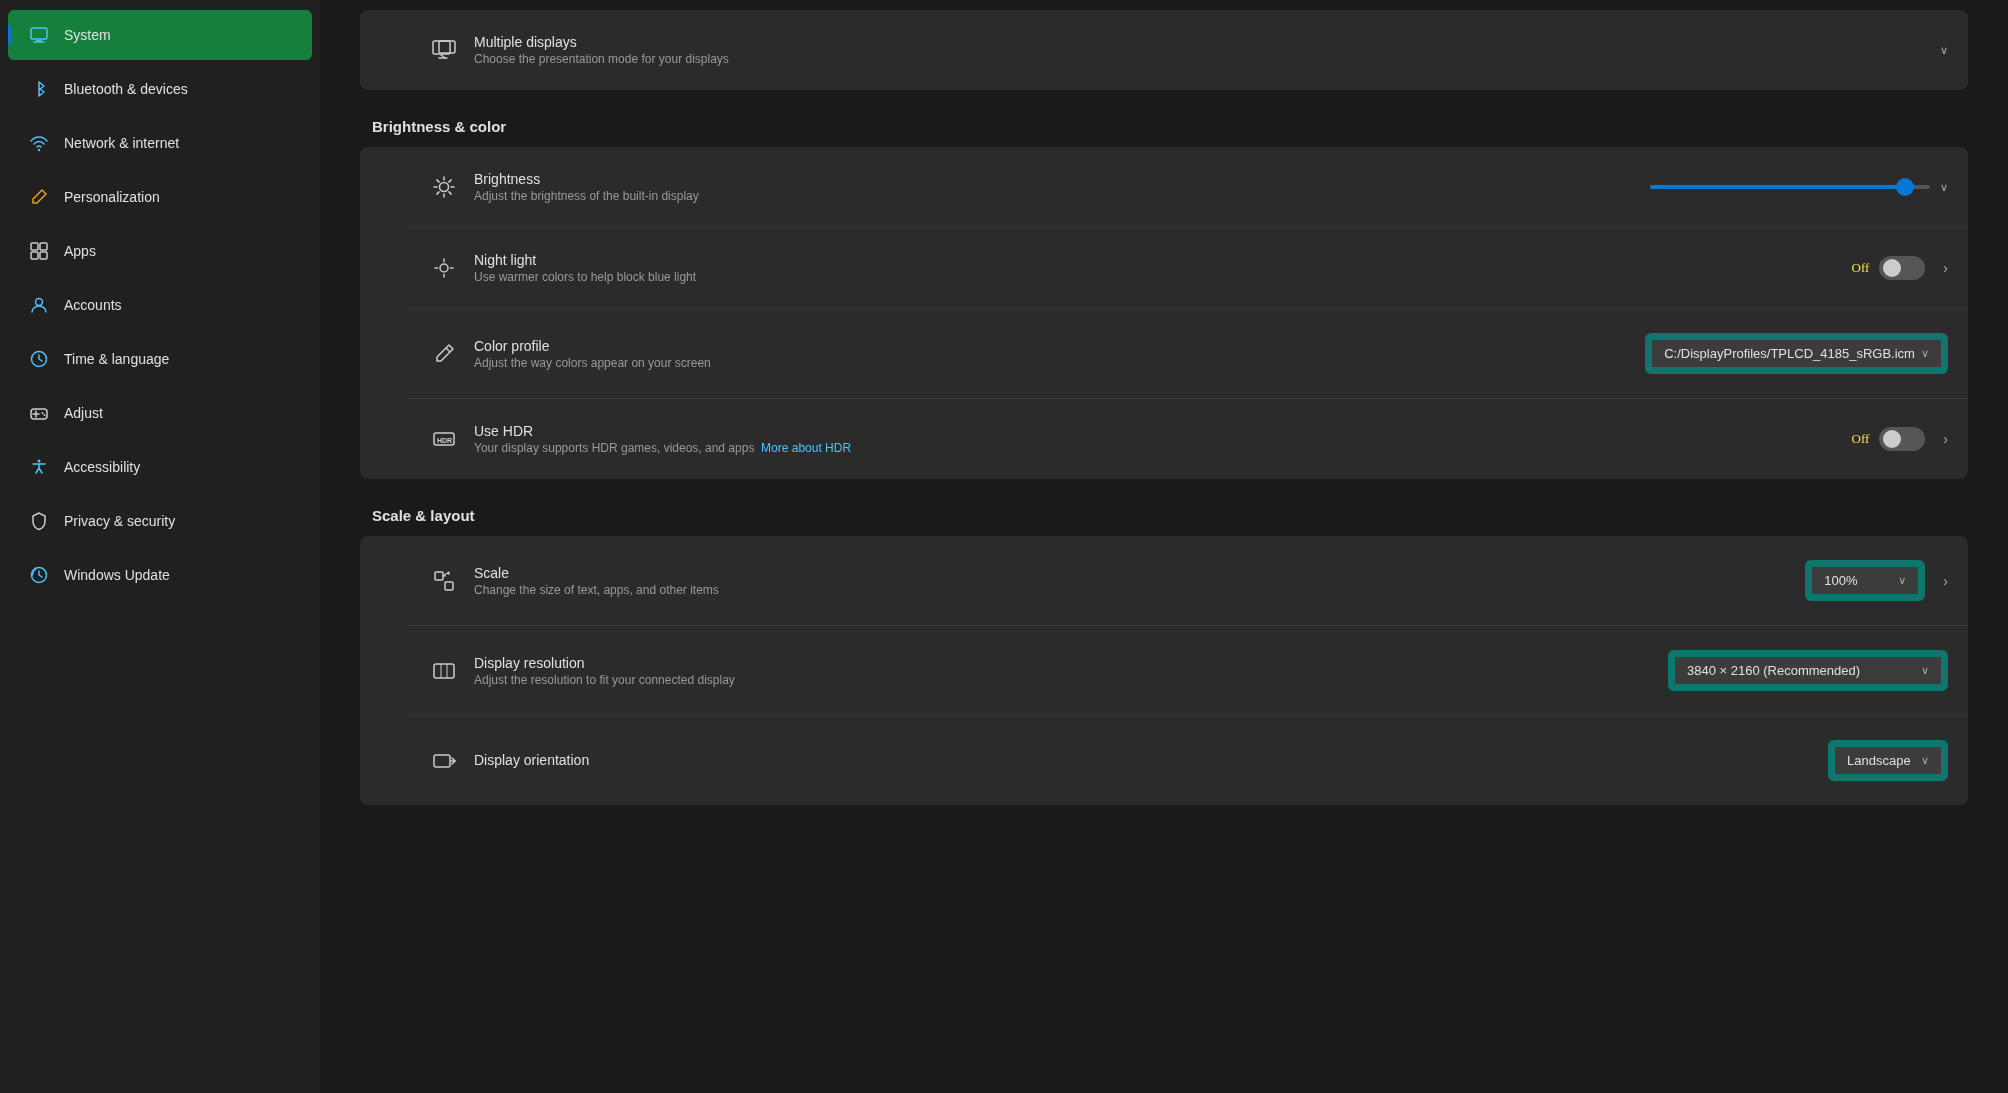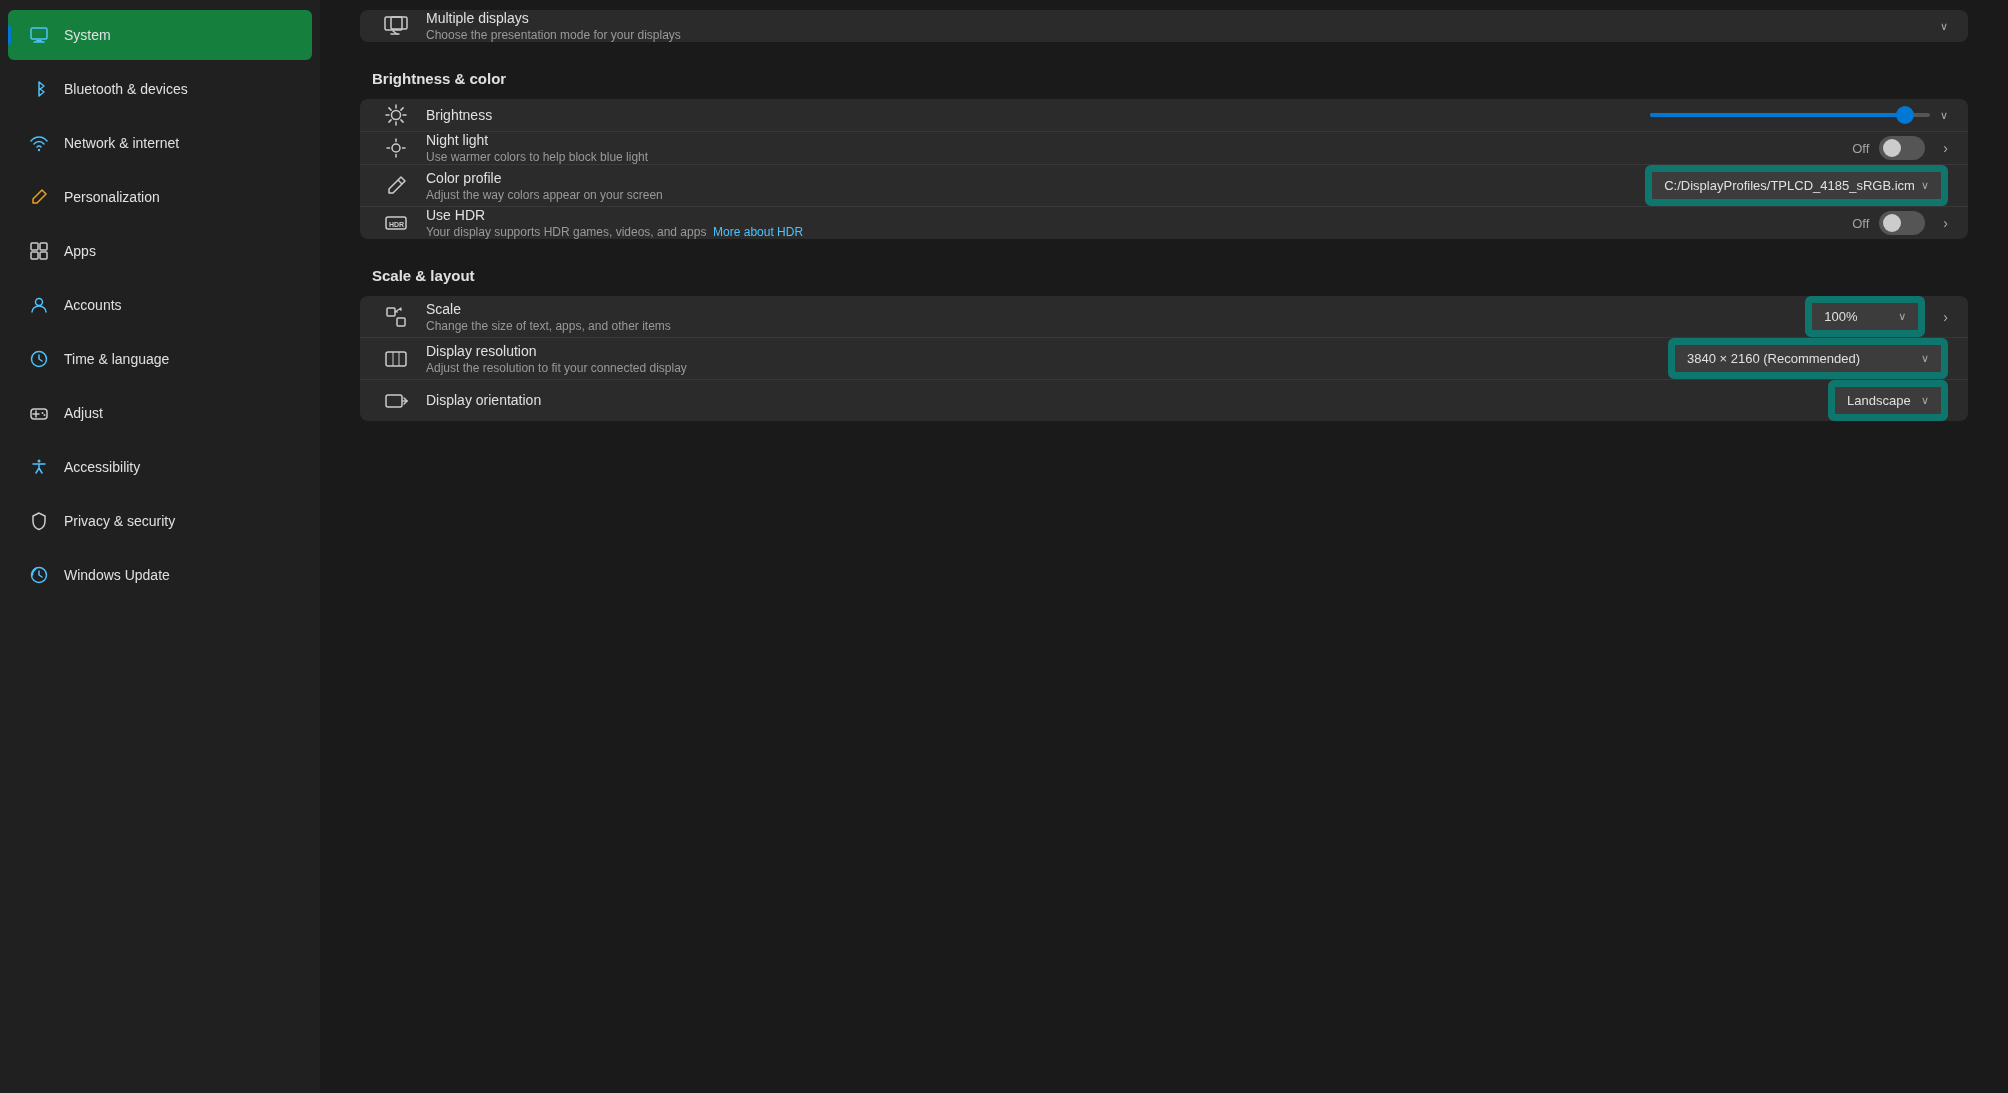--- a/index.html
+++ b/index.html
@@ -79,23 +79,24 @@
     .settings-group {
       border-radius: 8px;
       overflow: hidden;
       background: #2b2b2b;
     }
 
     .settings-row {
       display: flex;
       align-items: center;
       gap: 14px;
-      padding: 0 20px;
+      padding: 24px 20px;
       border-bottom: 1px solid #383838;
       cursor: pointer;
+      margin-left: 48px;
     }
     .settings-row:last-child { border-bottom: none; }
 
     .row-icon {
       width: 32px;
       height: 32px;
       display: flex;
       align-items: center;
       justify-content: center;
       flex-shrink: 0;
@@ -208,21 +209,22 @@
     }
 
     .arrow-right {
       font-size: 14px;
       color: #aaa;
       margin-left: 8px;
     }
 
     .off-label {
       font-size: 13px;
-      color: #a3a3a3;
+      color: #fde047;
+      font-family: Liberation Serif, serif;
     }
 
     
     svg { display: block; }
   </style>
 </head>
 <body>
 
 <div class="sidebar">
 
@@ -377,20 +379,21 @@
           <line x1="2" y1="12" x2="5" y2="12" stroke="#cccccc" stroke-width="1.5" stroke-linecap="round"></line>
           <line x1="19" y1="12" x2="22" y2="12" stroke="#cccccc" stroke-width="1.5" stroke-linecap="round"></line>
           <line x1="4.9" y1="4.9" x2="7.1" y2="7.1" stroke="#cccccc" stroke-width="1.5" stroke-linecap="round"></line>
           <line x1="16.9" y1="16.9" x2="19.1" y2="19.1" stroke="#cccccc" stroke-width="1.5" stroke-linecap="round"></line>
           <line x1="19.1" y1="4.9" x2="16.9" y2="7.1" stroke="#cccccc" stroke-width="1.5" stroke-linecap="round"></line>
           <line x1="7.1" y1="16.9" x2="4.9" y2="19.1" stroke="#cccccc" stroke-width="1.5" stroke-linecap="round"></line>
         </svg>
       </div>
       <div class="row-text">
         <div class="row-title">Brightness</div>
+        <div class="row-subtitle">Adjust the brightness of the built-in display</div>
       </div>
       <div class="row-control">
         <div class="slider-container">
           <div class="slider-track">
             <div class="slider-fill" style="width:90%;"></div>
             <div class="slider-thumb" style="left:88%;"></div>
           </div>
         </div>
         <span class="chevron">∨</span>
       </div>

